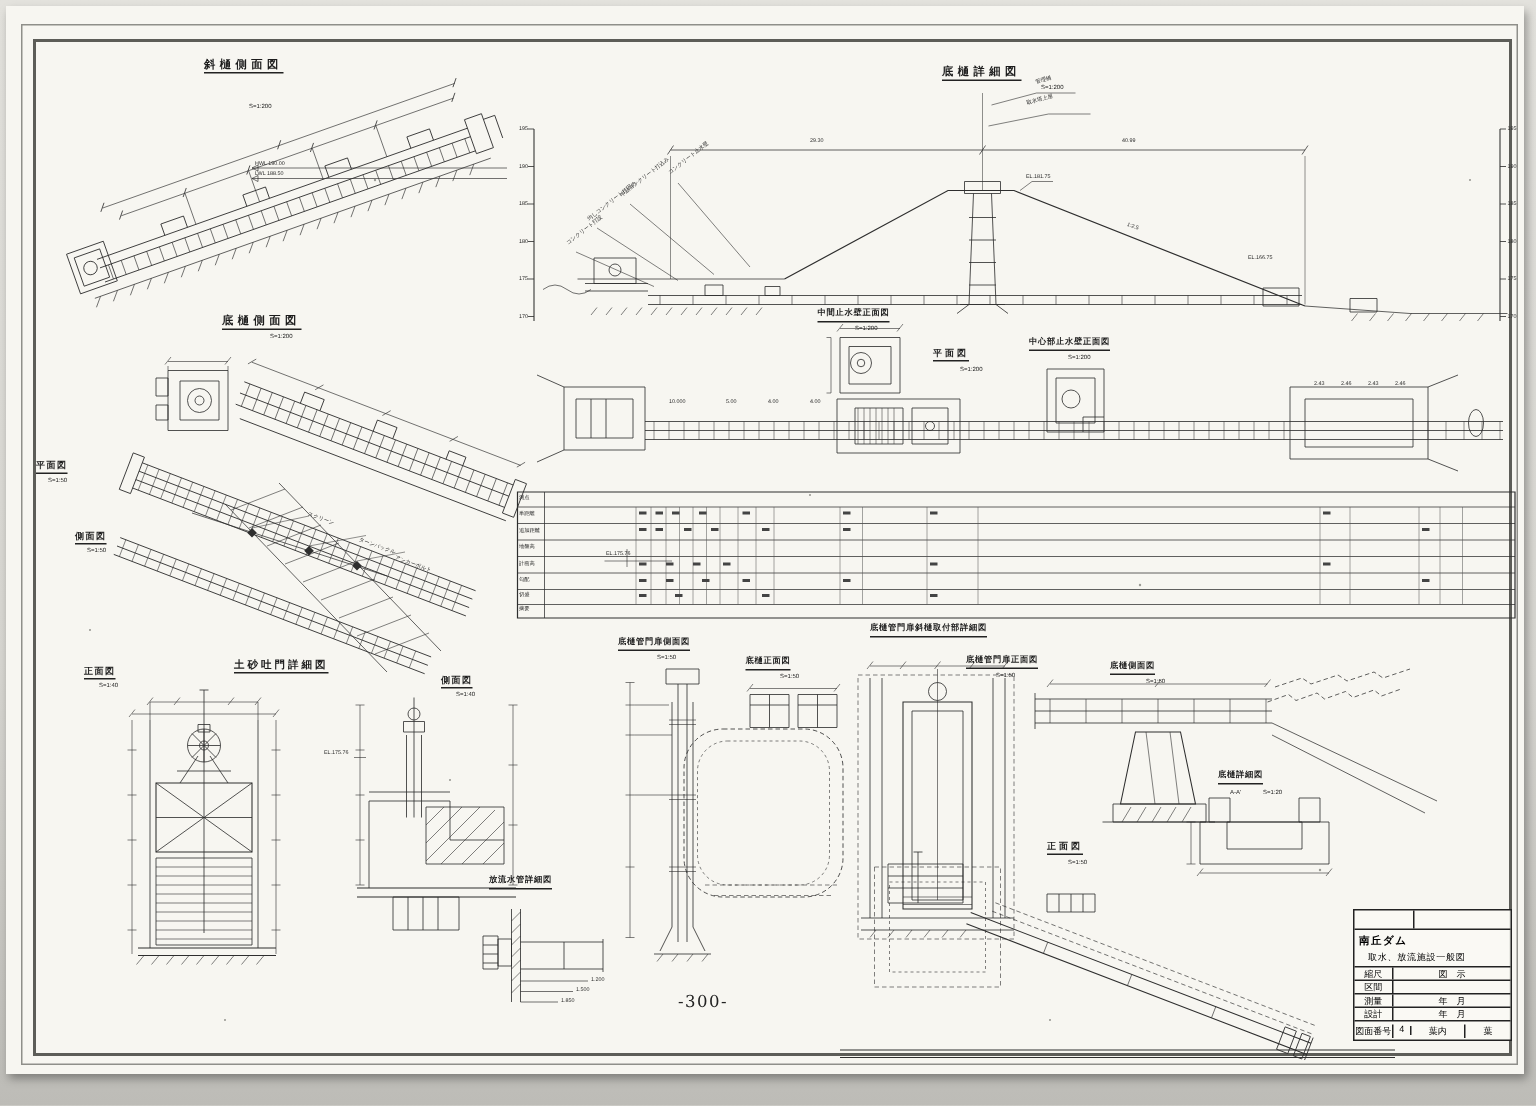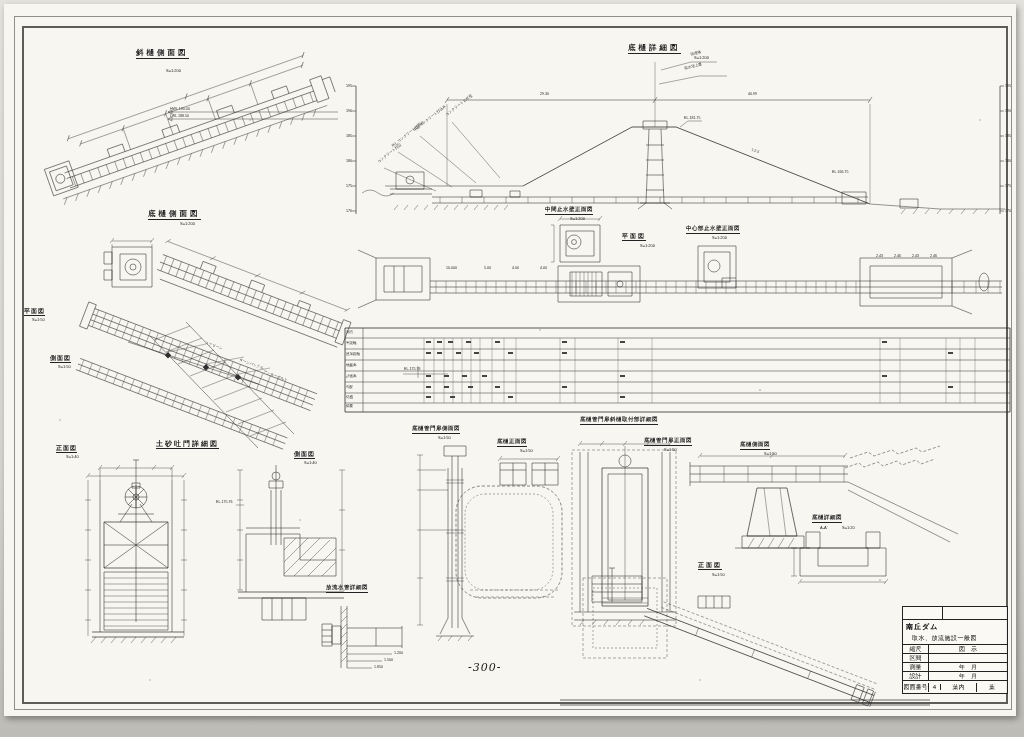--- a/index.html
+++ b/index.html
@@ -240,21 +240,21 @@
         <circle cx="760" cy="390" r="0.8"></circle>
    <circle cx="300" cy="520" r="0.7"></circle>
         <circle cx="880" cy="580" r="0.8"></circle>
         <circle cx="150" cy="680" r="0.7"></circle>
    <circle cx="980" cy="120" r="0.7"></circle>
         <circle cx="60" cy="420" r="0.7"></circle>
         <circle cx="700" cy="680" r="0.7"></circle>
   </g>
  </svg>
 
- <div class="lbl t-main" style="left:136px;top:49px;">斜樋側面図</div>
+ <div class="lbl t-main" style="left:136px;top:39px;">斜樋側面図</div>
  <div class="lbl t-scale" style="left:166px;top:69px;">S=1:200</div>
  <div class="lbl t-tiny" style="left:170px;top:107px;">HWL 190.00</div>
  <div class="lbl t-tiny" style="left:170px;top:114px;">LWL 188.50</div>
 
  <div class="lbl t-main" style="left:628px;top:44px;">底樋詳細図</div>
  <div class="lbl t-scale" style="left:694px;top:56px;">S=1:200</div>
  <div class="lbl t-tiny-r" style="left:332px;top:84px;">195</div>
  <div class="lbl t-tiny-r" style="left:332px;top:109px;">190</div>
  <div class="lbl t-tiny-r" style="left:332px;top:134px;">185</div>
  <div class="lbl t-tiny-r" style="left:332px;top:159px;">180</div>
@@ -337,21 +337,21 @@
  <div class="lbl t-scale" style="left:842px;top:526px;">S=1:20</div>
 
  <div class="lbl t-sub" style="left:698px;top:562px;letter-spacing:2px;">正面図</div>
  <div class="lbl t-scale" style="left:712px;top:573px;">S=1:50</div>
 
  <div class="lbl t-sub5" style="left:326px;top:585px;">放流水管詳細図</div>
  <div class="lbl t-tiny" style="left:394px;top:651px;">1.200</div>
  <div class="lbl t-tiny" style="left:384px;top:658px;">1.500</div>
  <div class="lbl t-tiny" style="left:374px;top:665px;">1.850</div>
 
- <div class="lbl pageno" style="left:468px;top:662px;font-style:italic;">-300-</div>
+ <div class="lbl pageno" style="left:452px;top:662px;">-300-</div>
 
  <div class="tblock">
   <div class="tb-r1">
    <div class="c1"></div>
    <div class="c2"></div>
   </div>
   <div class="tb-r2">
    <div class="tb-proj">南丘ダム</div>
    <div class="tb-dtitle">取水、放流施設一般図</div>
   </div>

